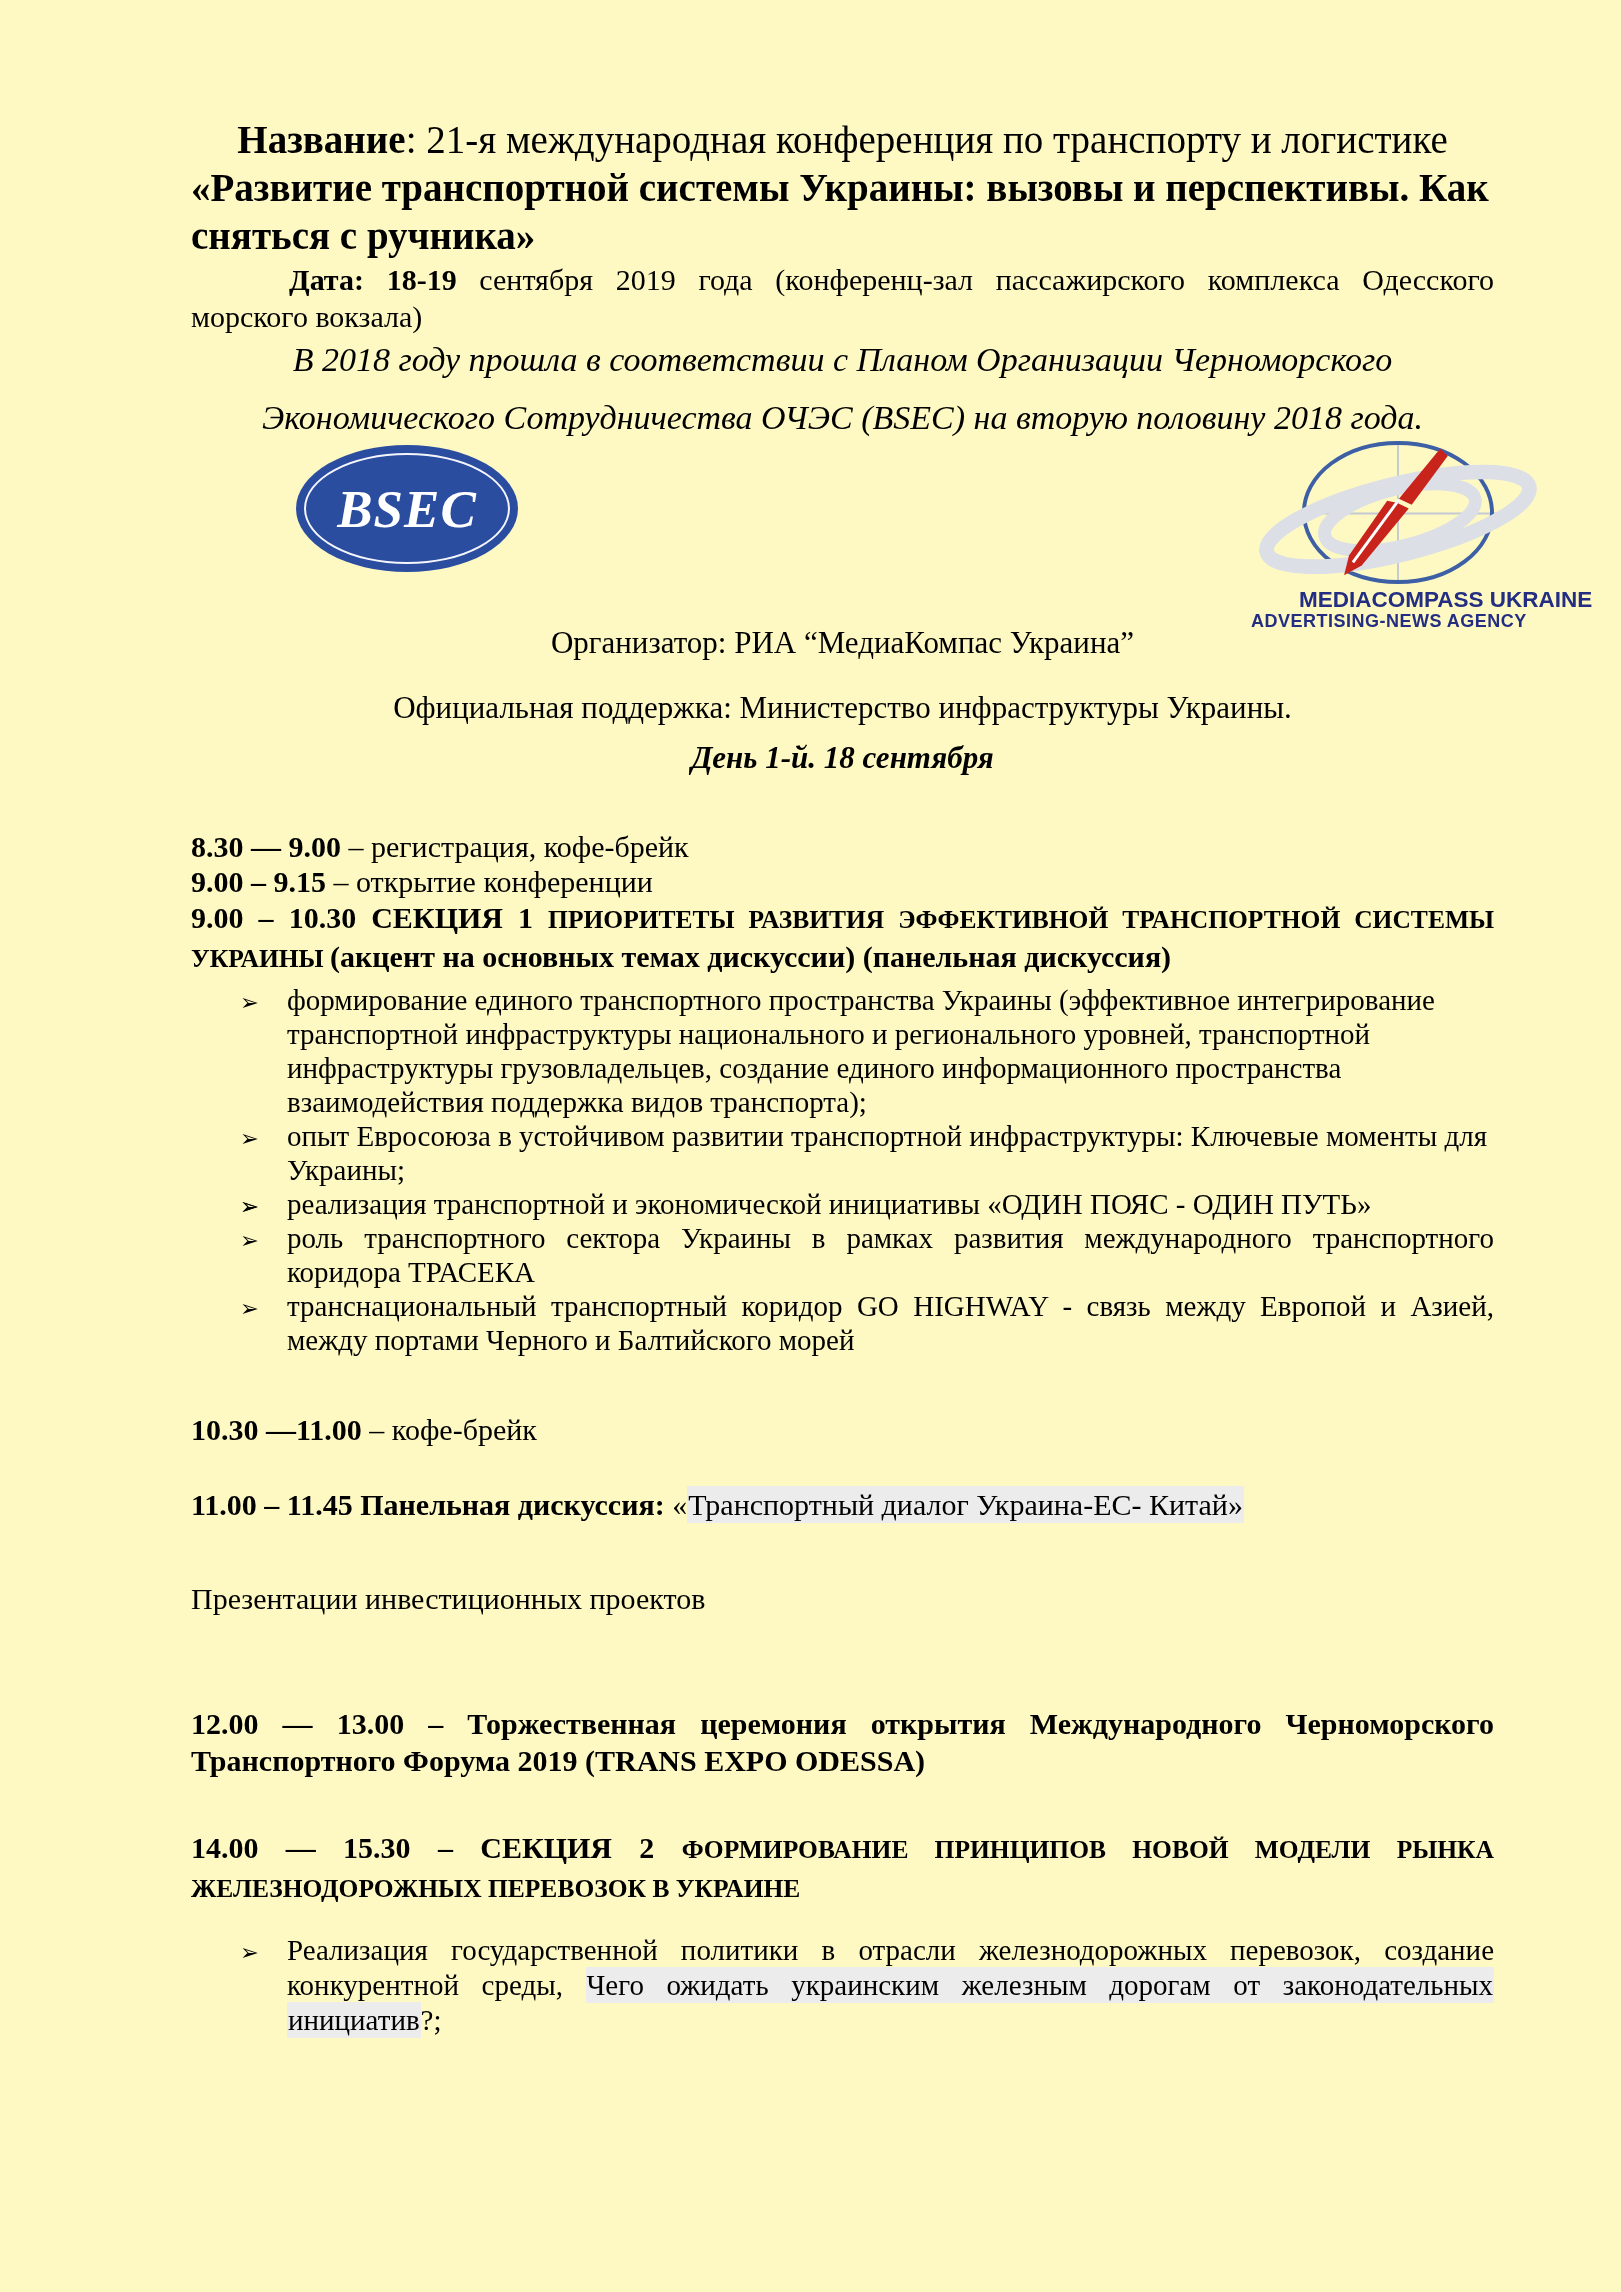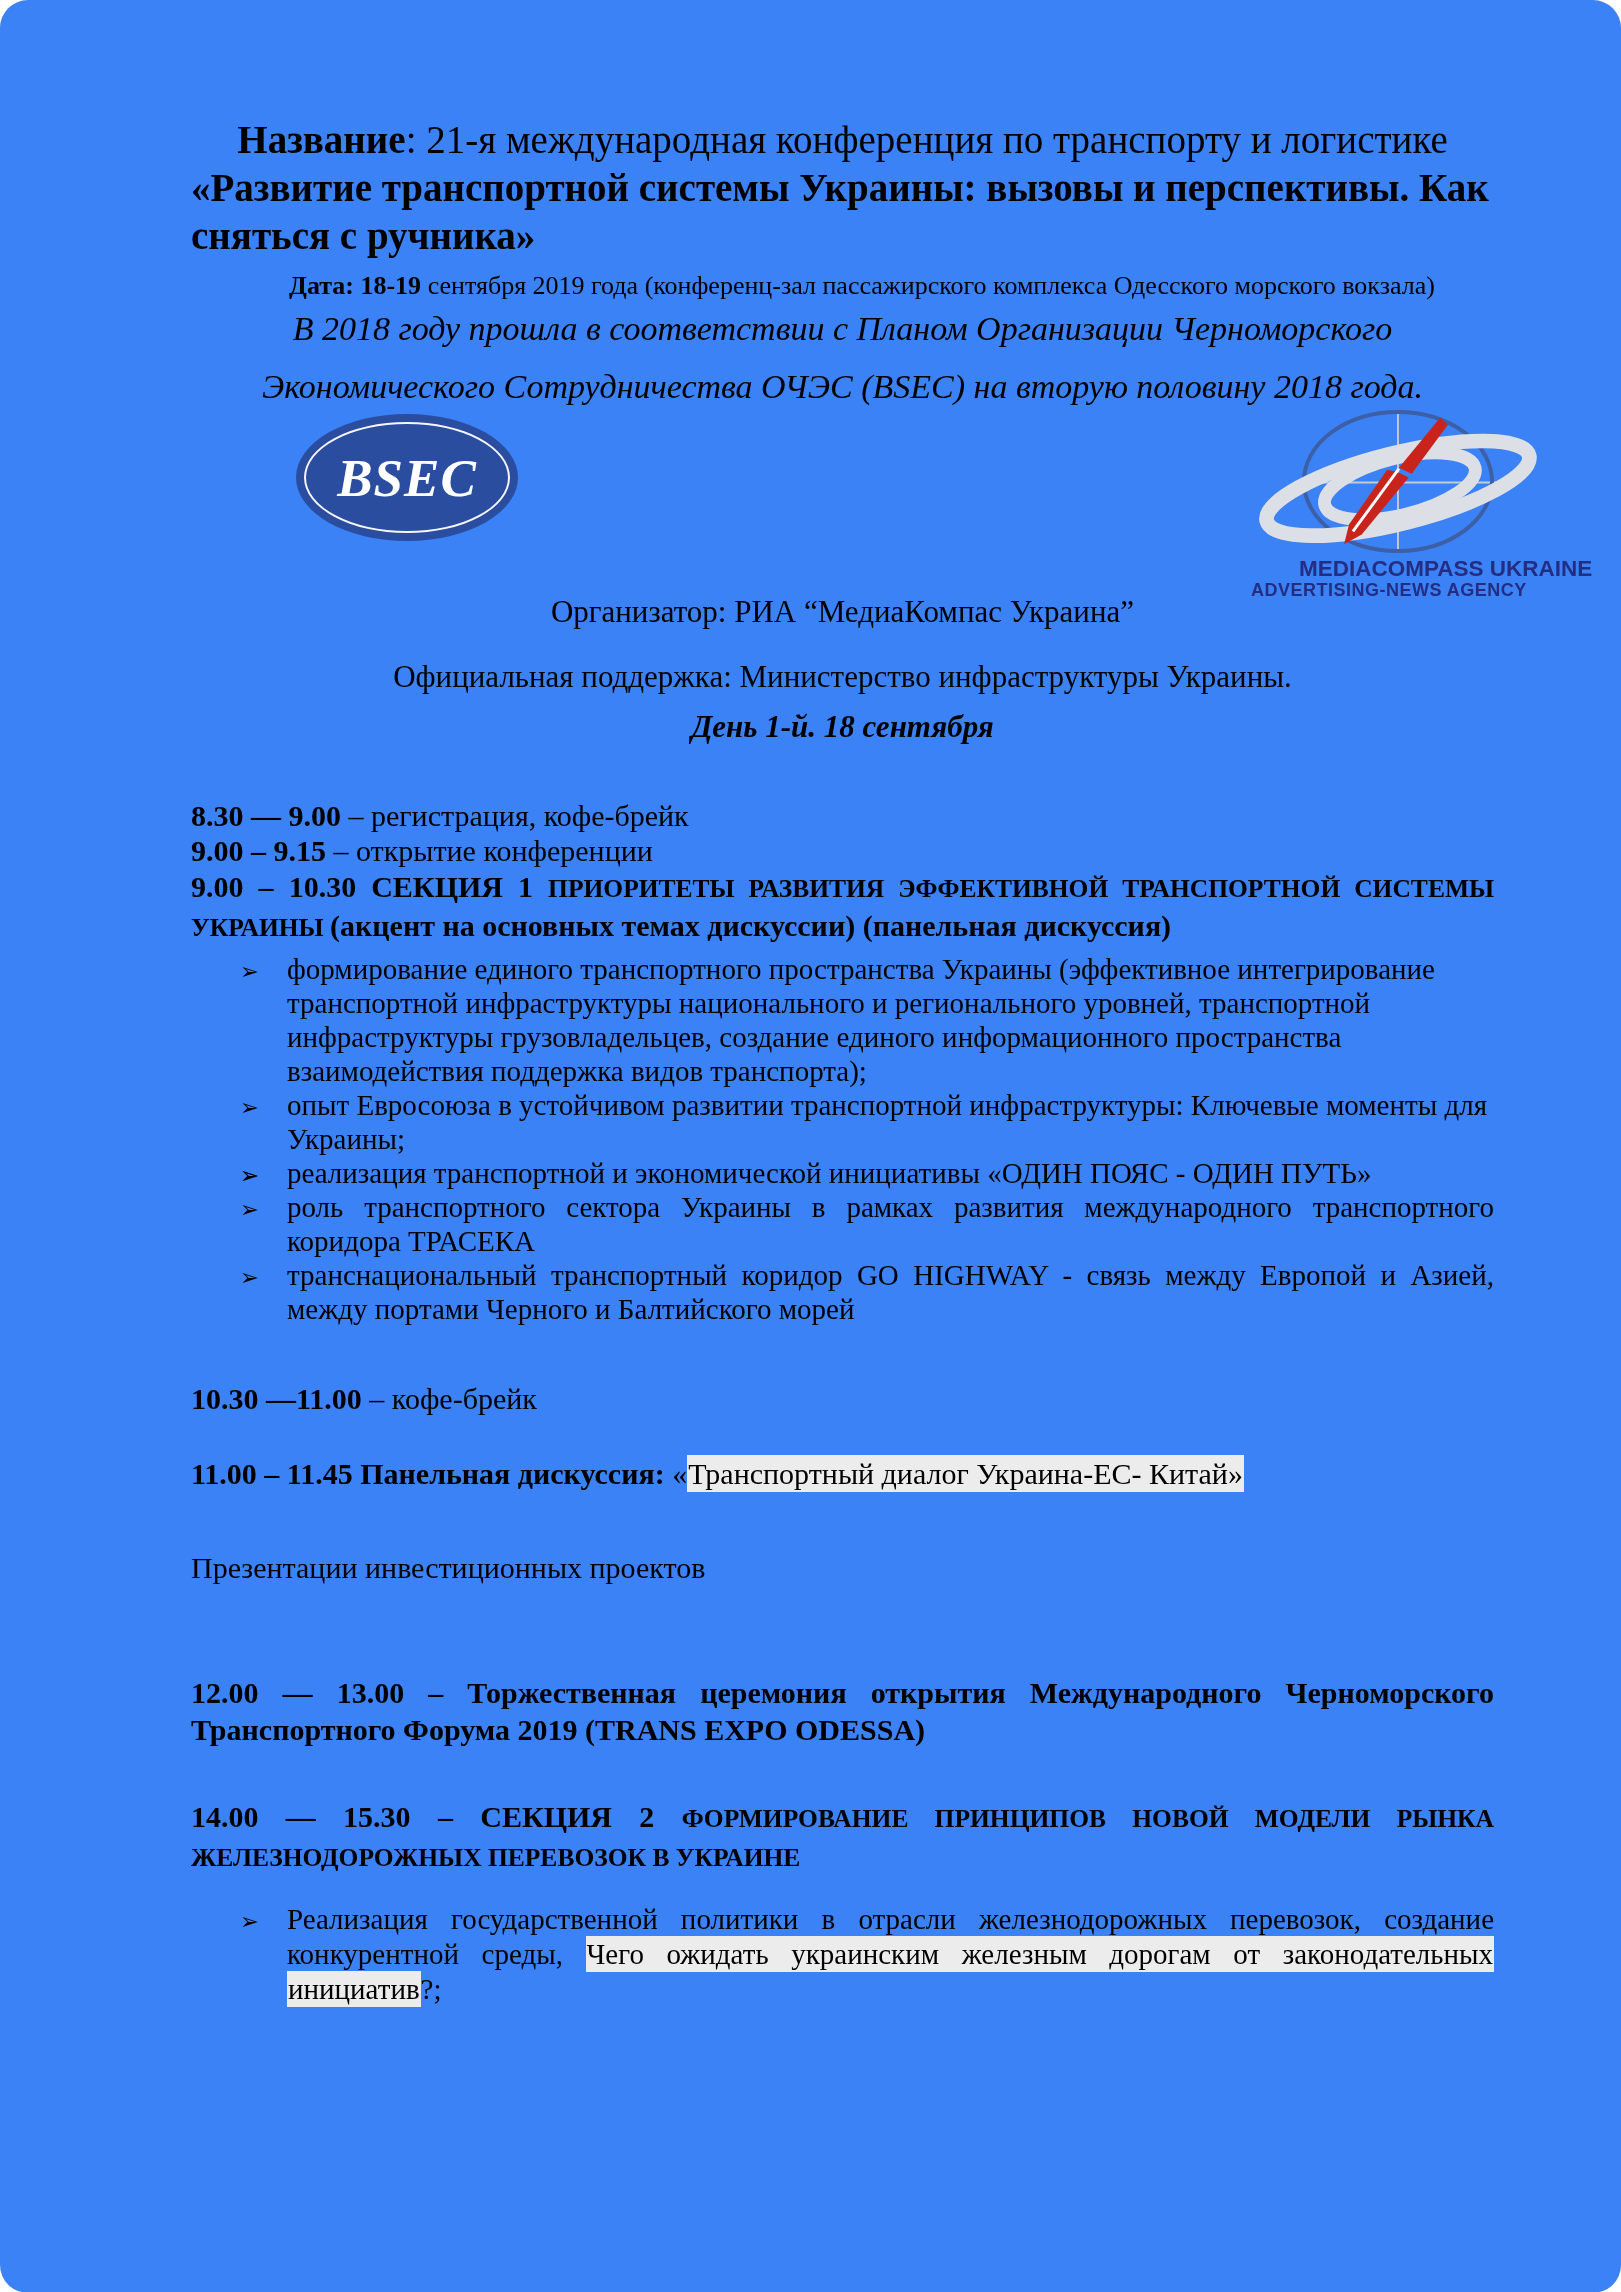--- a/index.html
+++ b/index.html
@@ -1,34 +1,33 @@
 <!DOCTYPE html>
 <html><head>
 <meta charset="utf-8">
 <style>
   html,body { margin:0; padding:0; background:#ffffff; }
   .page {
     position:relative;
     width:1621px; height:2293px;
-    background:#3b82f6;
+    background:#fef9c3;
     box-sizing:border-box;
     padding:116px 127px 0 191px;
     font-family:"Liberation Serif","DejaVu Serif",serif;
     color:#000;
     overflow:hidden;
-    border-radius:28px;
   }
   p { margin:0; }
   .just { text-align:justify; }
   .b { font-weight:bold; }
 
   .title-l1 { font-size:39px; line-height:48px; text-align:center; }
   .title-l2 { font-size:39px; line-height:48px; text-align:left; font-weight:bold; }
 
-  .date-para { margin-top:7px; font-size:26px; line-height:37px; text-align:justify; text-indent:98px; }
+  .date-para { margin-top:1px; font-size:30px; line-height:37px; text-align:justify; text-indent:98px; }
   .note-para { margin-top:-3.9px; font-size:34px; line-height:58px; font-style:italic; text-align:center; }
 
   .logos { position:relative; height:178px; }
   .bsec {
     position:absolute; left:105px; top:-2px;
     width:222px; height:127px;
     background:#2b4da0; border-radius:50%;
   }
   .bsec-ring {
     position:absolute; left:7.8px; top:7.8px; right:7.8px; bottom:7.8px;

